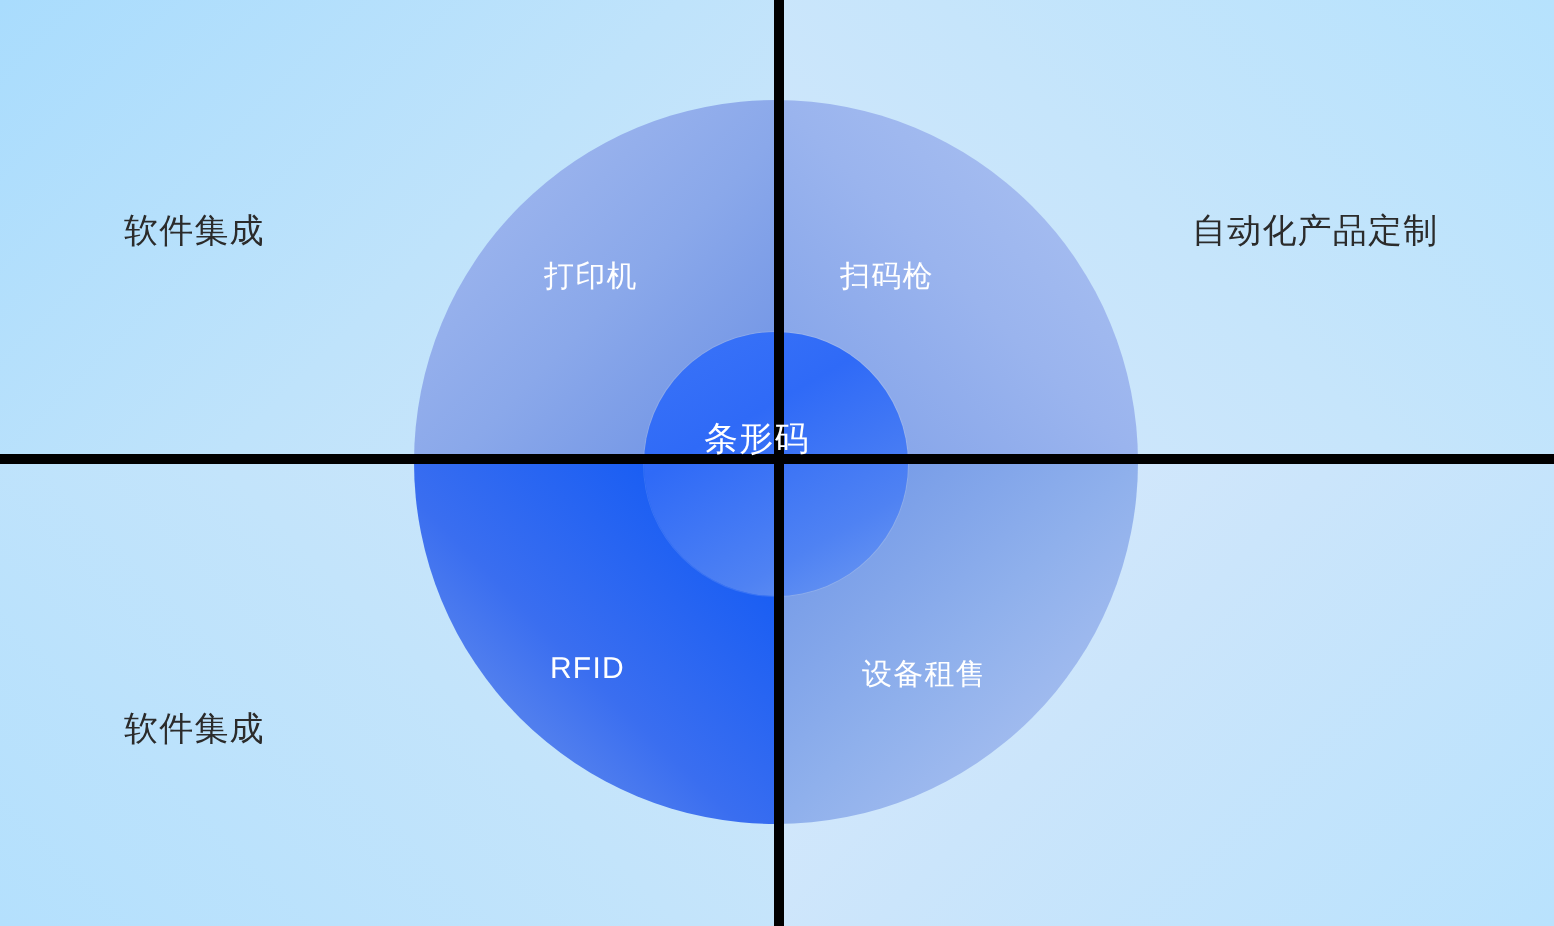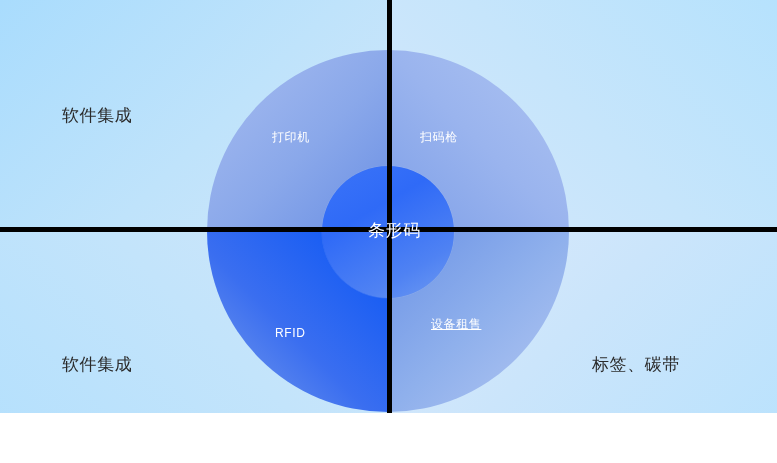--- a/index.html
+++ b/index.html
@@ -8,21 +8,21 @@
     padding: 0;
     background: #ffffff;
   }
   body {
     font-family: "Liberation Sans", "DejaVu Sans", sans-serif;
   }
 
   #canvas {
     position: relative;
     width: 777px;
-    height: 413px;
+    height: 463px;
     overflow: hidden;
     background: linear-gradient(125deg,
         #b3e0fc 0%,
         #bfe4fd 18%,
         #cfe7fb 38%,
         #d6e6fb 50%,
         #c9e6fc 64%,
         #b4e0fd 82%,
         #a8dcfd 100%);
   }
@@ -97,43 +97,43 @@
     white-space: nowrap;
     line-height: 1;
   }
   .label-outer {
     color: #2b2b2b;
     font-size: 17px;
     letter-spacing: 0.6px;
   }
   .label-inner {
     color: #ffffff;
-    font-size: 12px;
+    font-size: 15px;
     letter-spacing: 0.6px;
   }
   .label-center {
     color: #ffffff;
     font-size: 17px;
     letter-spacing: 0.6px;
   }
 
   
   #lbl-out-tl { left: 62px;  top: 107px; }
   #lbl-out-tr { left: 596px; top: 107px; }
   #lbl-out-bl { left: 62px;  top: 356px; }
   #lbl-out-br { left: 592px; top: 356px; }
 
   
   #lbl-in-tl { left: 272px; top: 131px; }
   #lbl-in-tr { left: 420px; top: 131px; }
   #lbl-in-bl { left: 275px; top: 327px; }
-  #lbl-in-br { left: 431px; top: 318px; text-decoration: underline; }
+  #lbl-in-br { left: 431px; top: 330px; }
 
   
-  #lbl-center { left: 352px; top: 222px; margin-left: 16px; }
+  #lbl-center { left: 352px; top: 211px; }
 </style>
 </head>
 <body>
 
 <div id="canvas">
 
   <div class="bg-quad bg-q-tl"></div>
   <div class="bg-quad bg-q-tr"></div>
   <div class="bg-quad bg-q-bl"></div>
   <div class="bg-quad bg-q-br"></div>
@@ -144,22 +144,22 @@
     <div class="seg seg-bl"></div>
     <div class="seg seg-br"></div>
   </div>
 
   <div id="inner-circle"></div>
 
   <div id="line-h"></div>
   <div id="line-v"></div>
 
   <div class="label label-outer" id="lbl-out-tl">软件集成</div>
+  <div class="label label-outer" id="lbl-out-tr">自动化产品定制</div>
   <div class="label label-outer" id="lbl-out-bl">软件集成</div>
-  <div class="label label-outer" id="lbl-out-br">标签、碳带</div>
 
   <div class="label label-inner" id="lbl-in-tl">打印机</div>
   <div class="label label-inner" id="lbl-in-tr">扫码枪</div>
   <div class="label label-inner" id="lbl-in-bl">RFID</div>
   <div class="label label-inner" id="lbl-in-br">设备租售</div>
 
   <div class="label label-center" id="lbl-center">条形码</div>
 
 </div>
 

